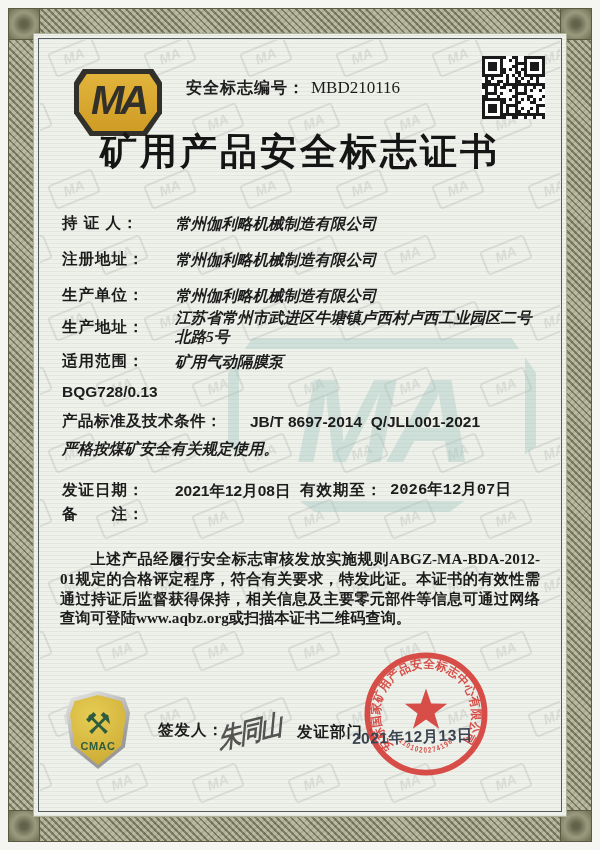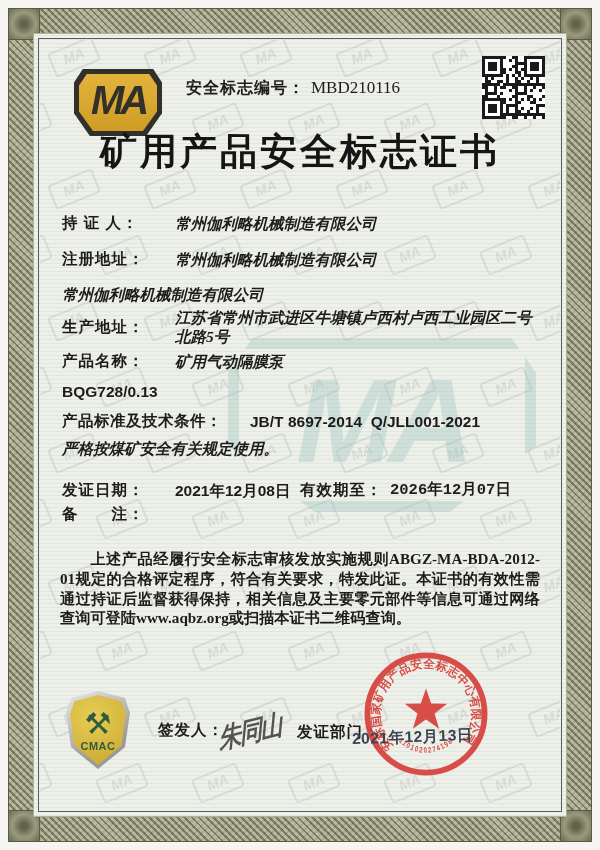--- a/index.html
+++ b/index.html
@@ -451,28 +451,29 @@
 
   <div class="row r1">
     <span class="lbl">持 证 人：</span>
     <span class="val">常州伽利略机械制造有限公司</span>
   </div>
   <div class="row r2">
     <span class="lbl">注册地址：</span>
     <span class="val">常州伽利略机械制造有限公司</span>
   </div>
   <div class="row r3">
+    <span class="lbl">生产单位：</span>
     <span class="val">常州伽利略机械制造有限公司</span>
   </div>
   <div class="row r4">
     <span class="lbl">生产地址：</span>
     <span class="val">江苏省常州市武进区牛塘镇卢西村卢西工业园区二号北路5号</span>
   </div>
   <div class="row r5">
-    <span class="lbl">产品名称：</span>
+    <span class="lbl">适用范围：</span>
     <span class="val">矿用气动隔膜泵</span>
   </div>
   <div class="row r6">
     <span class="val plain">BQG728/0.13</span>
   </div>
   <div class="row r7">
     <span class="lbl auto">产品标准及技术条件：</span>
     <span class="val plain">JB/T 8697-2014  Q/JLL001-2021</span>
   </div>
   <div class="row r8">

